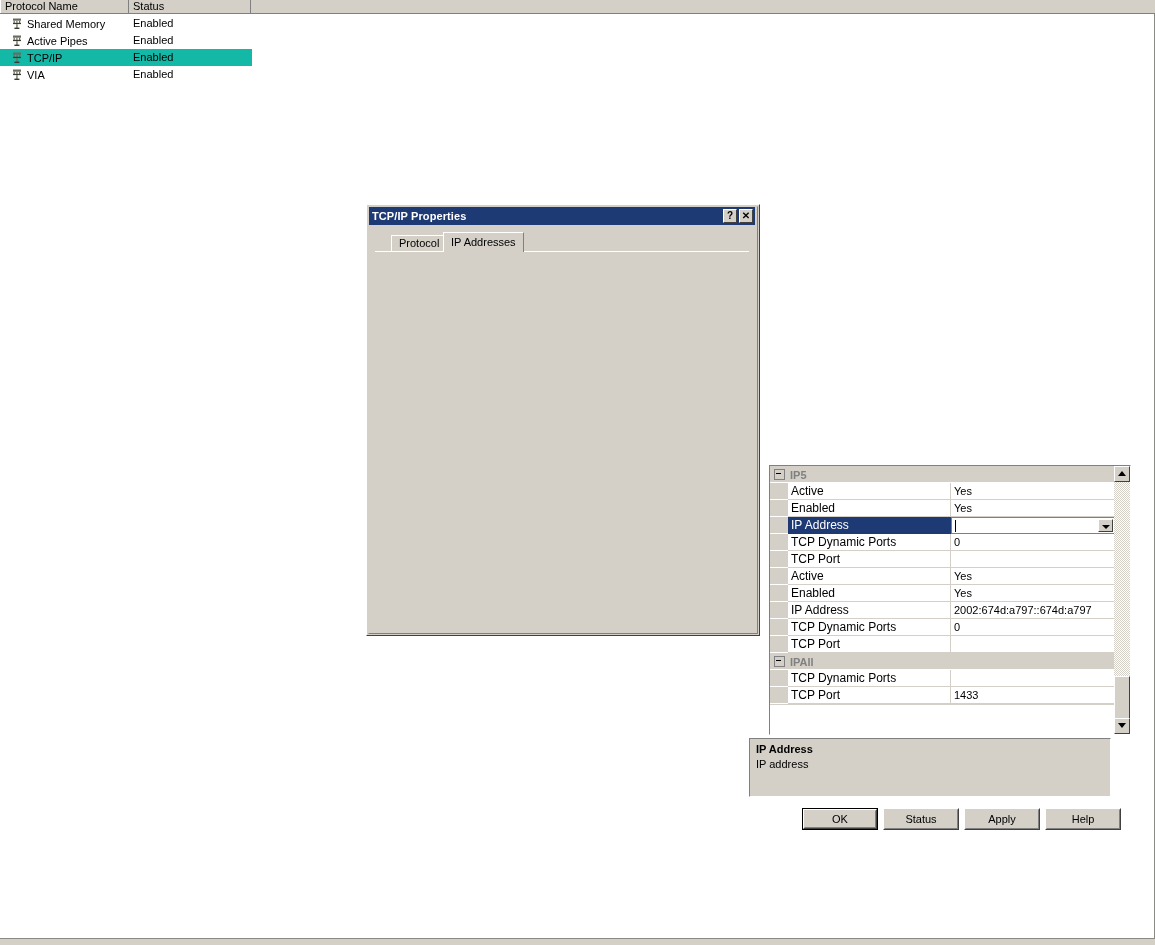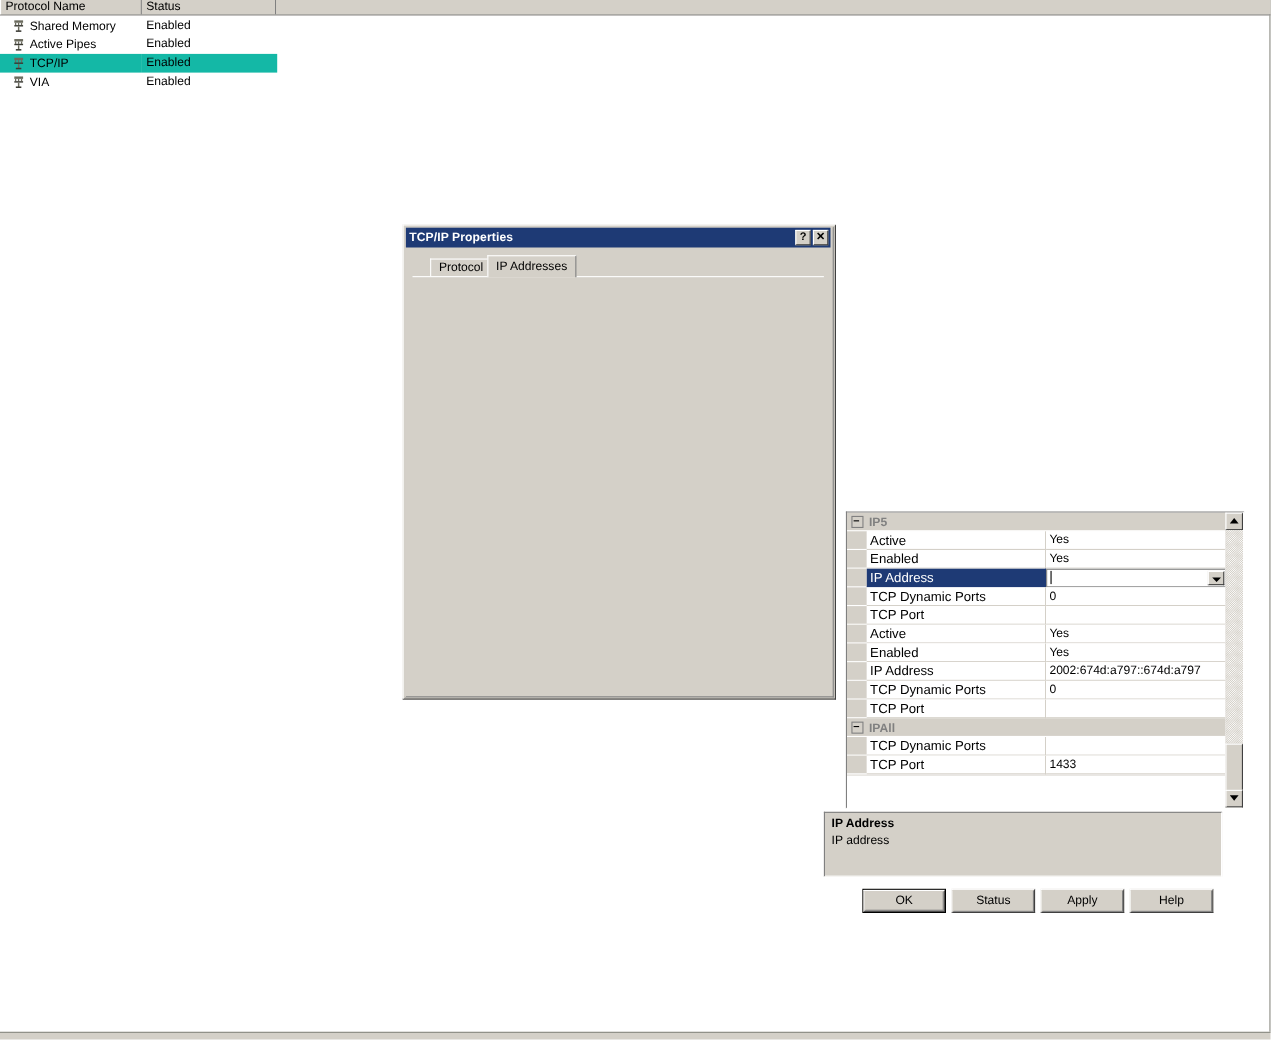--- a/index.html
+++ b/index.html
@@ -437,21 +437,21 @@
     margin-bottom: 3px;
   }
   #desc-body {
     font-size: 11px;
     color: #000;
   }
 
   
   #btn-row {
     position: absolute;
-    left: 364px;
+    left: 382px;
     top: 603px;
     width: 362px;
     height: 23px;
   }
   .dlg-btn {
     position: absolute;
     top: 0;
     width: 76px;
     height: 22px;
     line-height: 20px;

